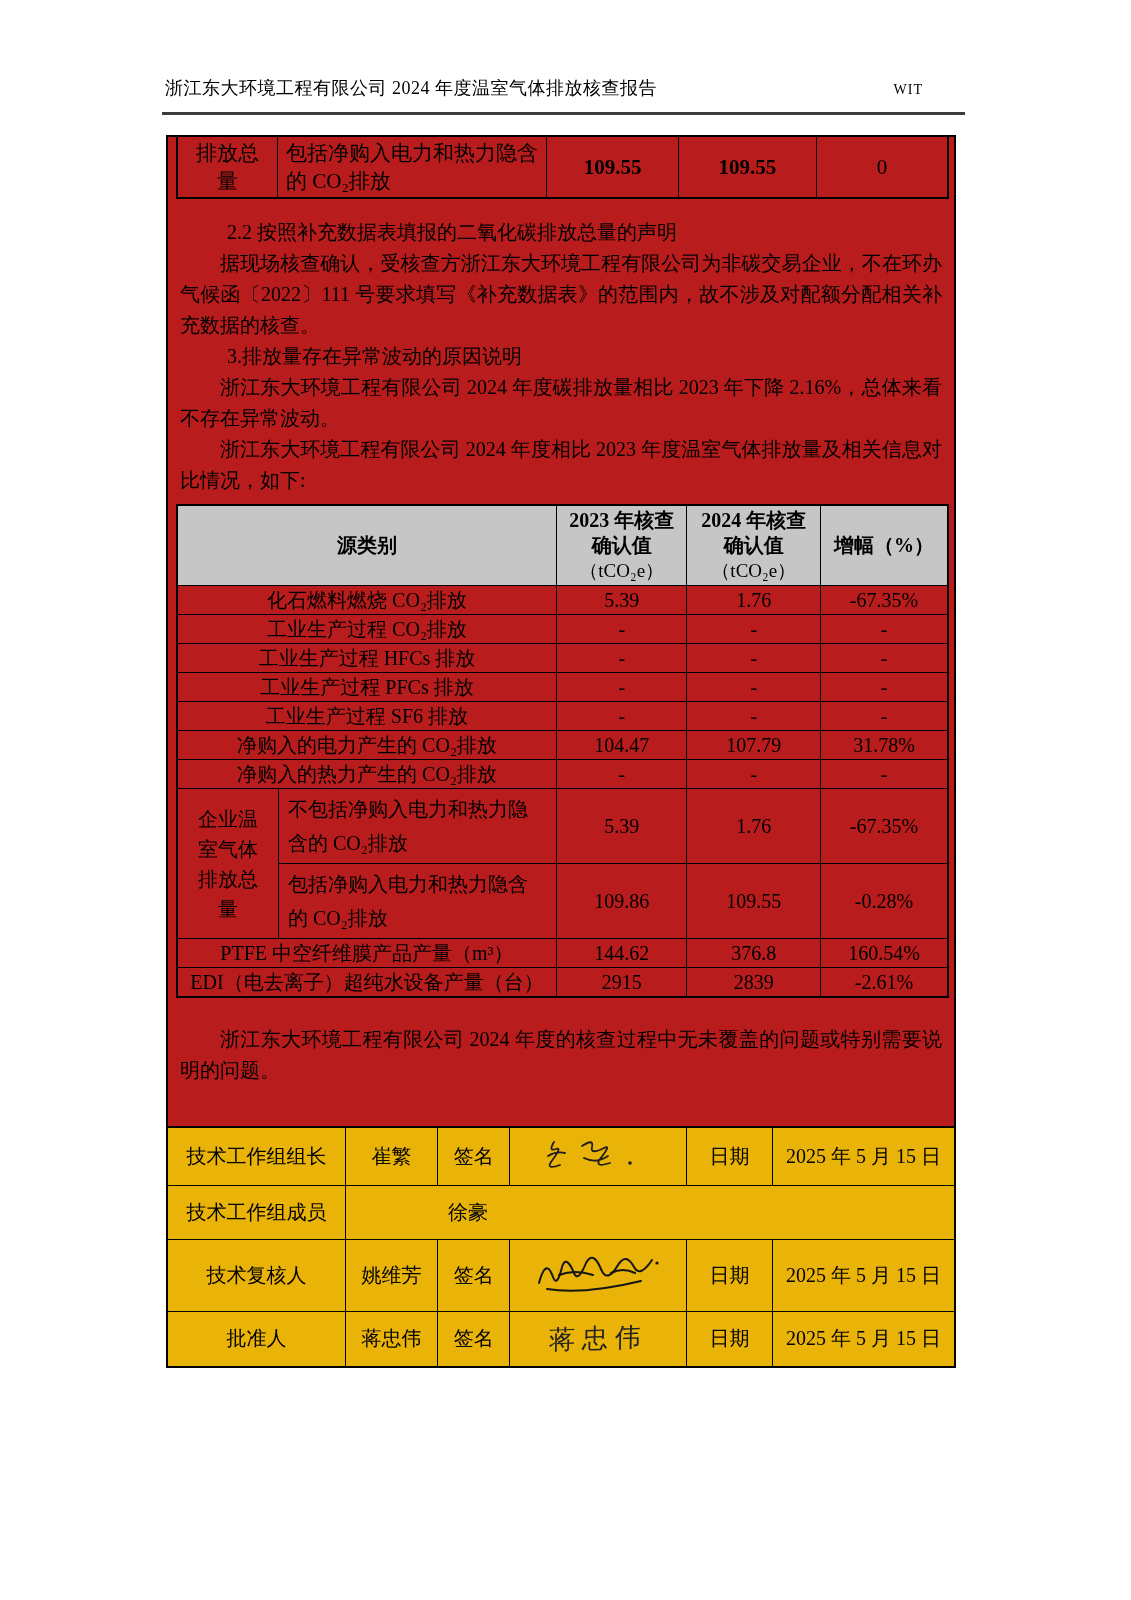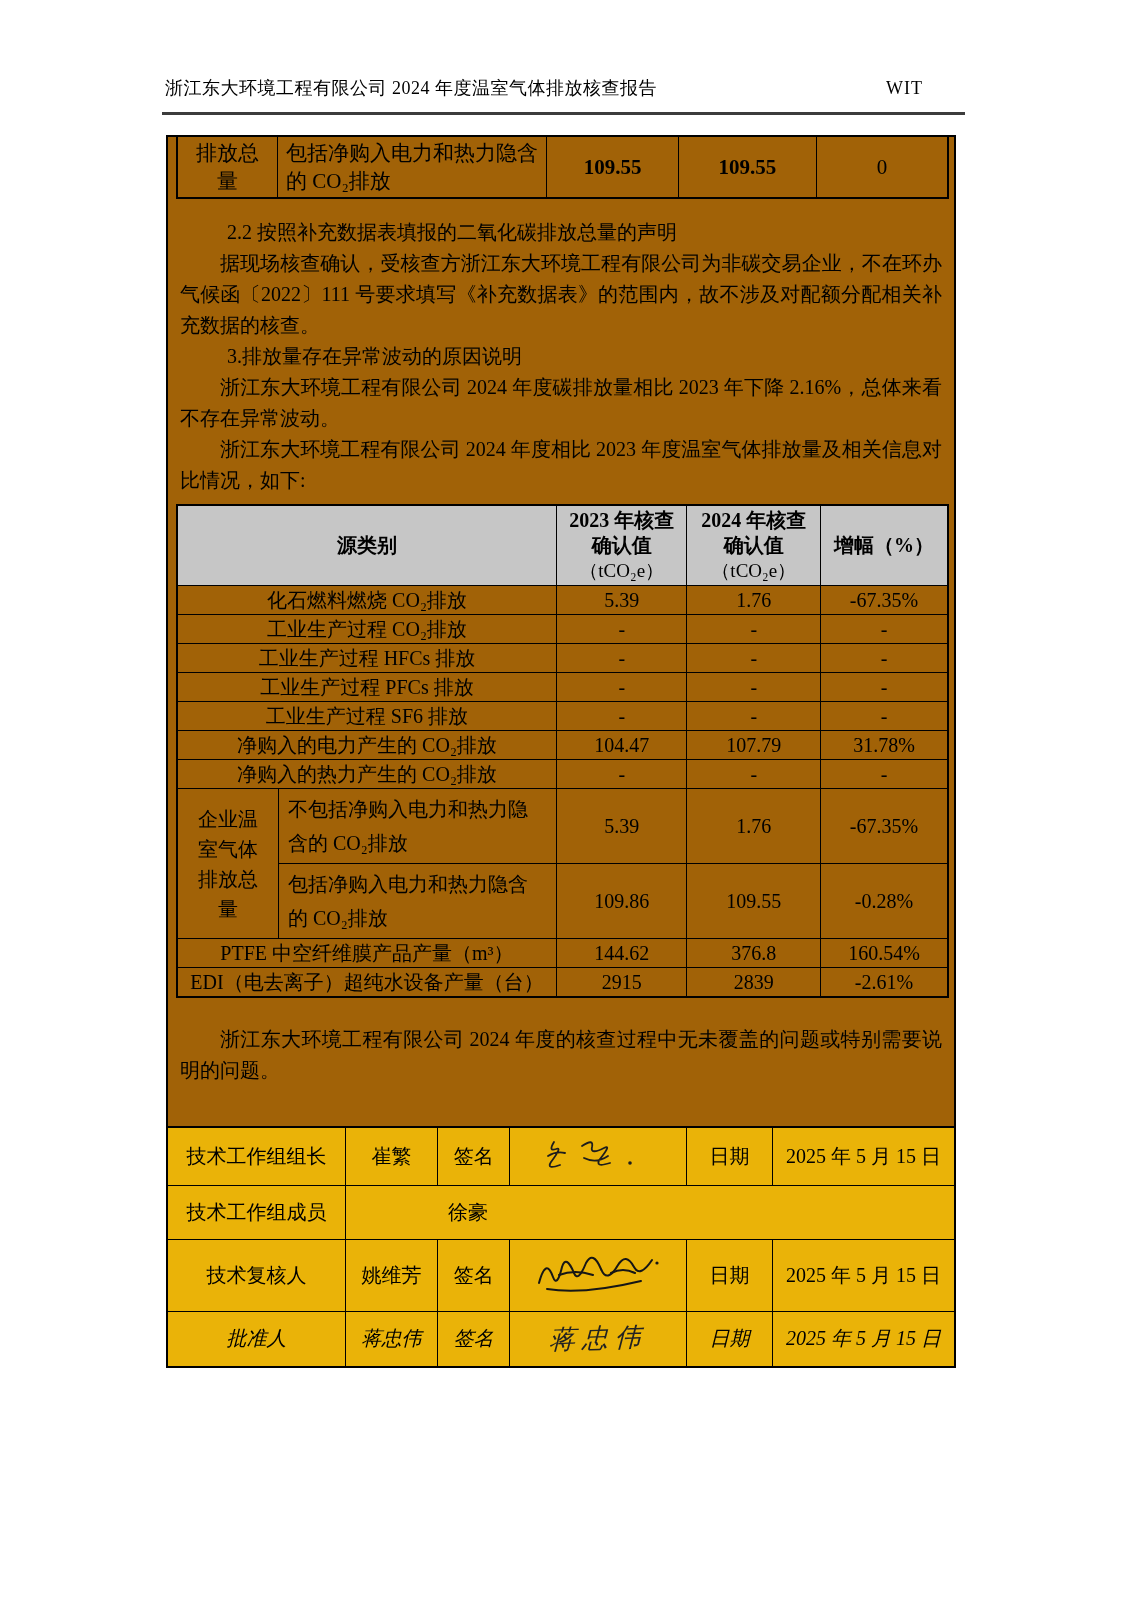--- a/index.html
+++ b/index.html
@@ -4,26 +4,26 @@
 <style>
   html,body{margin:0;padding:0;background:#ffffff;}
   body{width:1131px;height:1600px;position:relative;
        font-family:"Liberation Serif","DejaVu Serif",serif;color:#000;}
   .page{position:absolute;inset:0;overflow:hidden;}
 
   
   .doc-header{position:absolute;left:165px;top:76px;width:800px;
               display:flex;justify-content:space-between;align-items:baseline;}
   .doc-title{font-size:18px;letter-spacing:.5px;}
-  .doc-logo{font-size:18px;letter-spacing:1px;padding-right:42px;}
+  .doc-logo{font-size:14px;letter-spacing:1px;padding-right:42px;}
   .header-rule{position:absolute;left:162px;top:112px;width:803px;height:3px;background:#3c3c3c;}
 
   
   .frame{position:absolute;left:166px;top:135px;width:790px;height:993px;
-         border:2px solid #000;box-sizing:border-box;overflow:hidden;background:#a16207;}
+         border:2px solid #000;box-sizing:border-box;overflow:hidden;background:#b91c1c;}
 
   table{border-collapse:collapse;table-layout:fixed;}
   td,th{border:1.5px solid #000;box-sizing:border-box;overflow:hidden;}
 
   
   .carryover{width:773px;margin:-2px 0 0 8px;border:2px solid #000;}
   .carryover td{font-size:21px;text-align:center;vertical-align:middle;line-height:28px;}
   .carryover td.item{text-align:left;padding:2px 8px;}
   .carryover tr{height:60px;}
   .carryover .num{font-weight:bold;}
@@ -43,21 +43,21 @@
   .cmp td{font-size:20px;text-align:center;vertical-align:middle;line-height:26px;padding:1px 4px;}
   .cmp tr.hdr{height:74px;}
   .cmp tr.r{height:20px;}
   .cmp tr.tall{height:62px;}
   .cmp td.sub{ text-align:left;padding:3px 9px;line-height:34px;}
   .cmp td.grp{padding:0 14px;line-height:30px;}
 
   
   .sig{position:absolute;left:166px;top:1126px;width:790px;border:2px solid #000;background:#eab308;}
   .sig td{font-size:20px;text-align:center;vertical-align:middle;padding:2px 4px;}
-  .sig tr.s1{height:58px;} .sig tr.s2{height:54px;} .sig tr.s3{height:72px;} .sig tr.s4{height:56px;font-style:italic;}
+  .sig tr.s1{height:58px;} .sig tr.s2{height:54px;} .sig tr.s3{height:72px;} .sig tr.s4{height:56px;}
   .sig td.members{text-align:left;padding-left:102px;}
   .sig-draw{display:block;margin:0 auto;}
   .sig-text{display:inline-block;font-size:26px;letter-spacing:7px;color:#222;
             transform:rotate(-2deg) skewX(-3deg);}
 </style>
 </head>
 <body>
 
 <div class="page">
 

